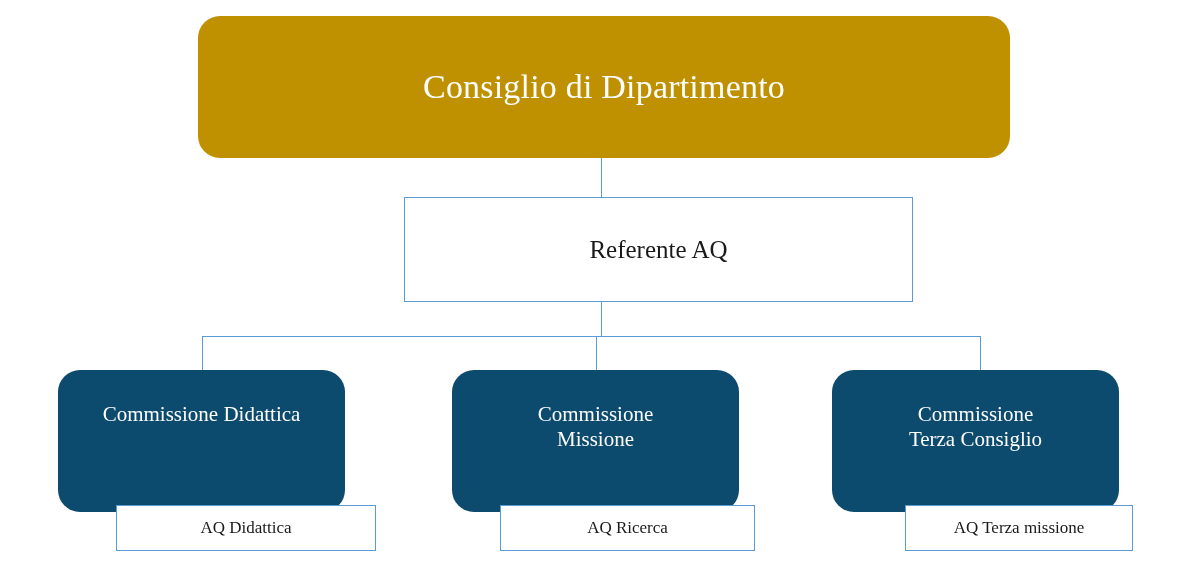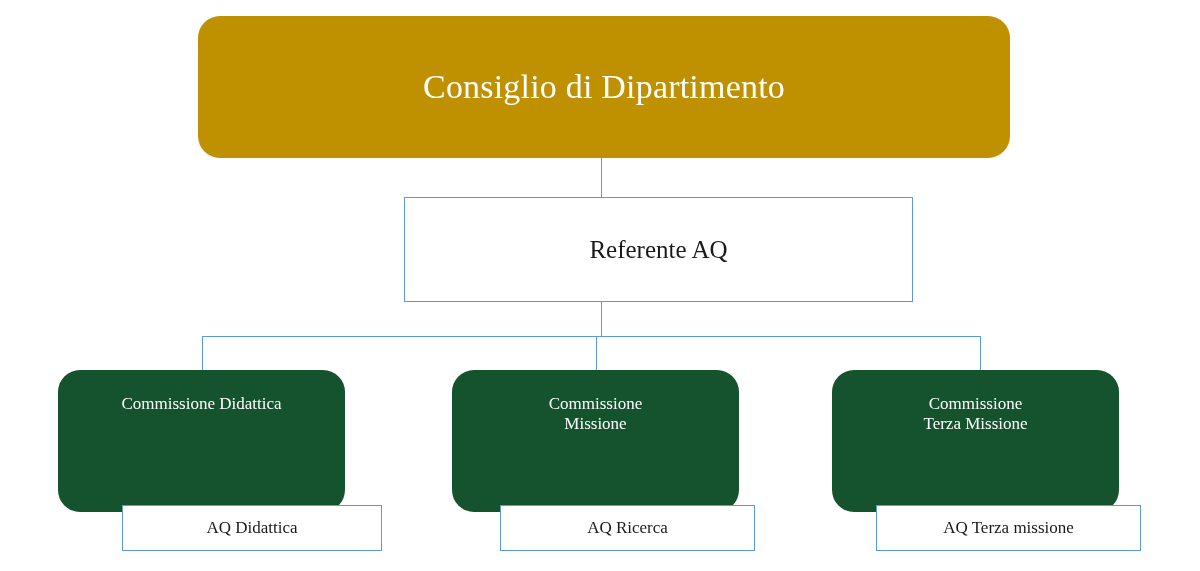--- a/index.html
+++ b/index.html
@@ -57,48 +57,48 @@
     border: 1.6px solid #5b9bd5;
     color: #1a1a1a;
     font-size: 25px;
     z-index: 4;
     margin-left: 37px;
   }
   .node-referente .lines { display: block; }
 
   
   .node-commission {
-    background: #14532d;
+    background: #0c4a6e;
     border-radius: 22px;
     color: #ffffff;
-    font-size: 17px;
+    font-size: 21px;
     width: 287px;
     height: 142px;
     top: 370px;
     align-items: flex-start;
-    padding-top: 24px;
+    padding-top: 32px;
     z-index: 3;
   }
   .node-commission.c1 { left: 58px; }
   .node-commission.c2 { left: 452px; }
   .node-commission.c3 { left: 832px; }
 
   
   .node-aq {
     background: #ffffff;
     border: 1.6px solid #5b9bd5;
     color: #1a1a1a;
     font-size: 17px;
     height: 46px;
     top: 505px;
     z-index: 6;
   }
-  .node-aq.a1 { left: 122px;  width: 260px; }
+  .node-aq.a1 { left: 116px;  width: 260px; }
   .node-aq.a2 { left: 500px;  width: 255px; align-items: center; }
-  .node-aq.a3 { left: 876px;  width: 265px; }
+  .node-aq.a3 { left: 905px;  width: 228px; }
 
   
   .conn {
     position: absolute;
     background: #5b9bd5;
     z-index: 1;
   }
   .conn-v { width: 1.6px; }
   .conn-h { height: 1.6px; }
 
@@ -150,20 +150,20 @@
       <span>Missione</span>
     </span>
   </div>
   <div class="node node-aq a2">
     <span>AQ Ricerca</span>
   </div>
 
   <div class="node node-commission c3">
     <span>
       <span>Commissione</span><br>
-      <span>Terza Missione</span>
+      <span>Terza Consiglio</span>
     </span>
   </div>
   <div class="node node-aq a3">
     <span>AQ Terza missione</span>
   </div>
 
 </div>
 
 </body></html>

